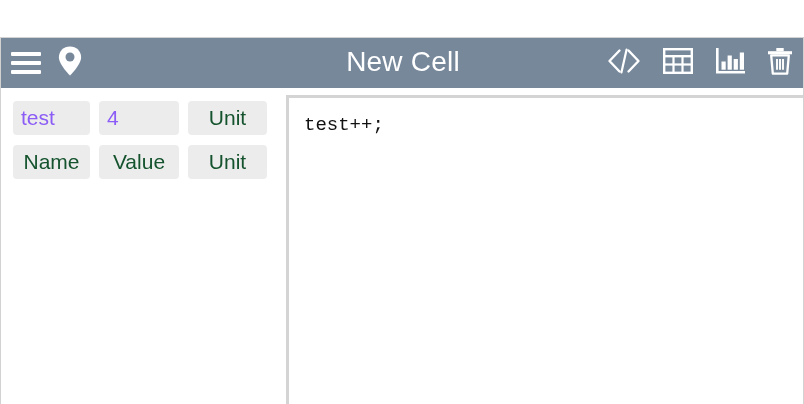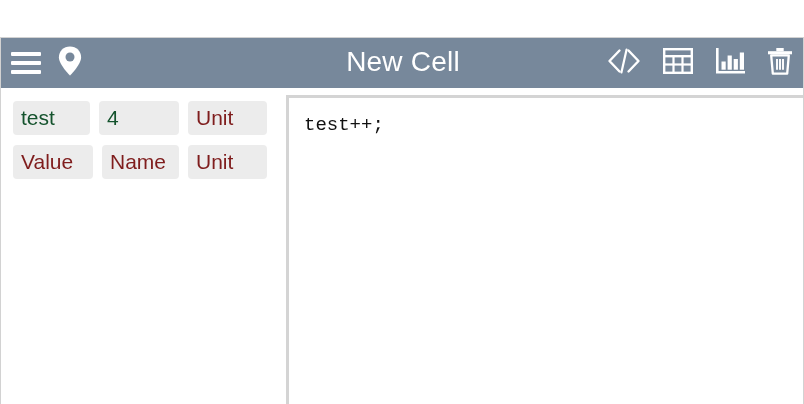--- a/index.html
+++ b/index.html
@@ -122,29 +122,29 @@
   .var-row.row1 { top: 57px; }
 
   .field {
     height: 34px;
     line-height: 34px;
     background: #ececec;
     border: none;
     border-radius: 4px;
     font-family: "Liberation Sans", sans-serif;
     font-size: 21px;
-    color: #14532d;
+    color: #8b5cf6;
     padding: 0 8px;
     box-sizing: border-box;
     outline: none;
   }
   .field.w-name  { width: 77px; }
   .field.w-value { width: 80px; }
   .field.w-unit  { width: 79px; }
-  .field.placeholder { color: #7f1d1d; }
+  .field.placeholder { color: #14532d; text-align: center; }
 
   
   .editor-wrap {
     position: absolute;
     left: 285px;
     top: 7px;
     width: 583px;
     height: 332px;
     background: #ffffff;
     border: 3px solid #d4d4d4;
@@ -235,22 +235,22 @@
 
     <div class="varpanel">
 
       <div class="var-row row0">
         <input class="field w-name" type="text" value="test" style="">
         <input class="field w-value" type="text" value="4" style="">
         <input class="field w-unit placeholder" type="text" value="Unit" style="">
       </div>
 
       <div class="var-row row1">
+        <input class="field w-name placeholder" type="text" value="Name" style="">
         <input class="field w-value placeholder" type="text" value="Value" style="">
-        <input class="field w-name placeholder" type="text" value="Name" style="">
         <input class="field w-unit placeholder" type="text" value="Unit" style="">
       </div>
 
     </div>
 
     <div class="editor-wrap">
       <pre class="editor-text">test++;</pre>
     </div>
 
   </div>

